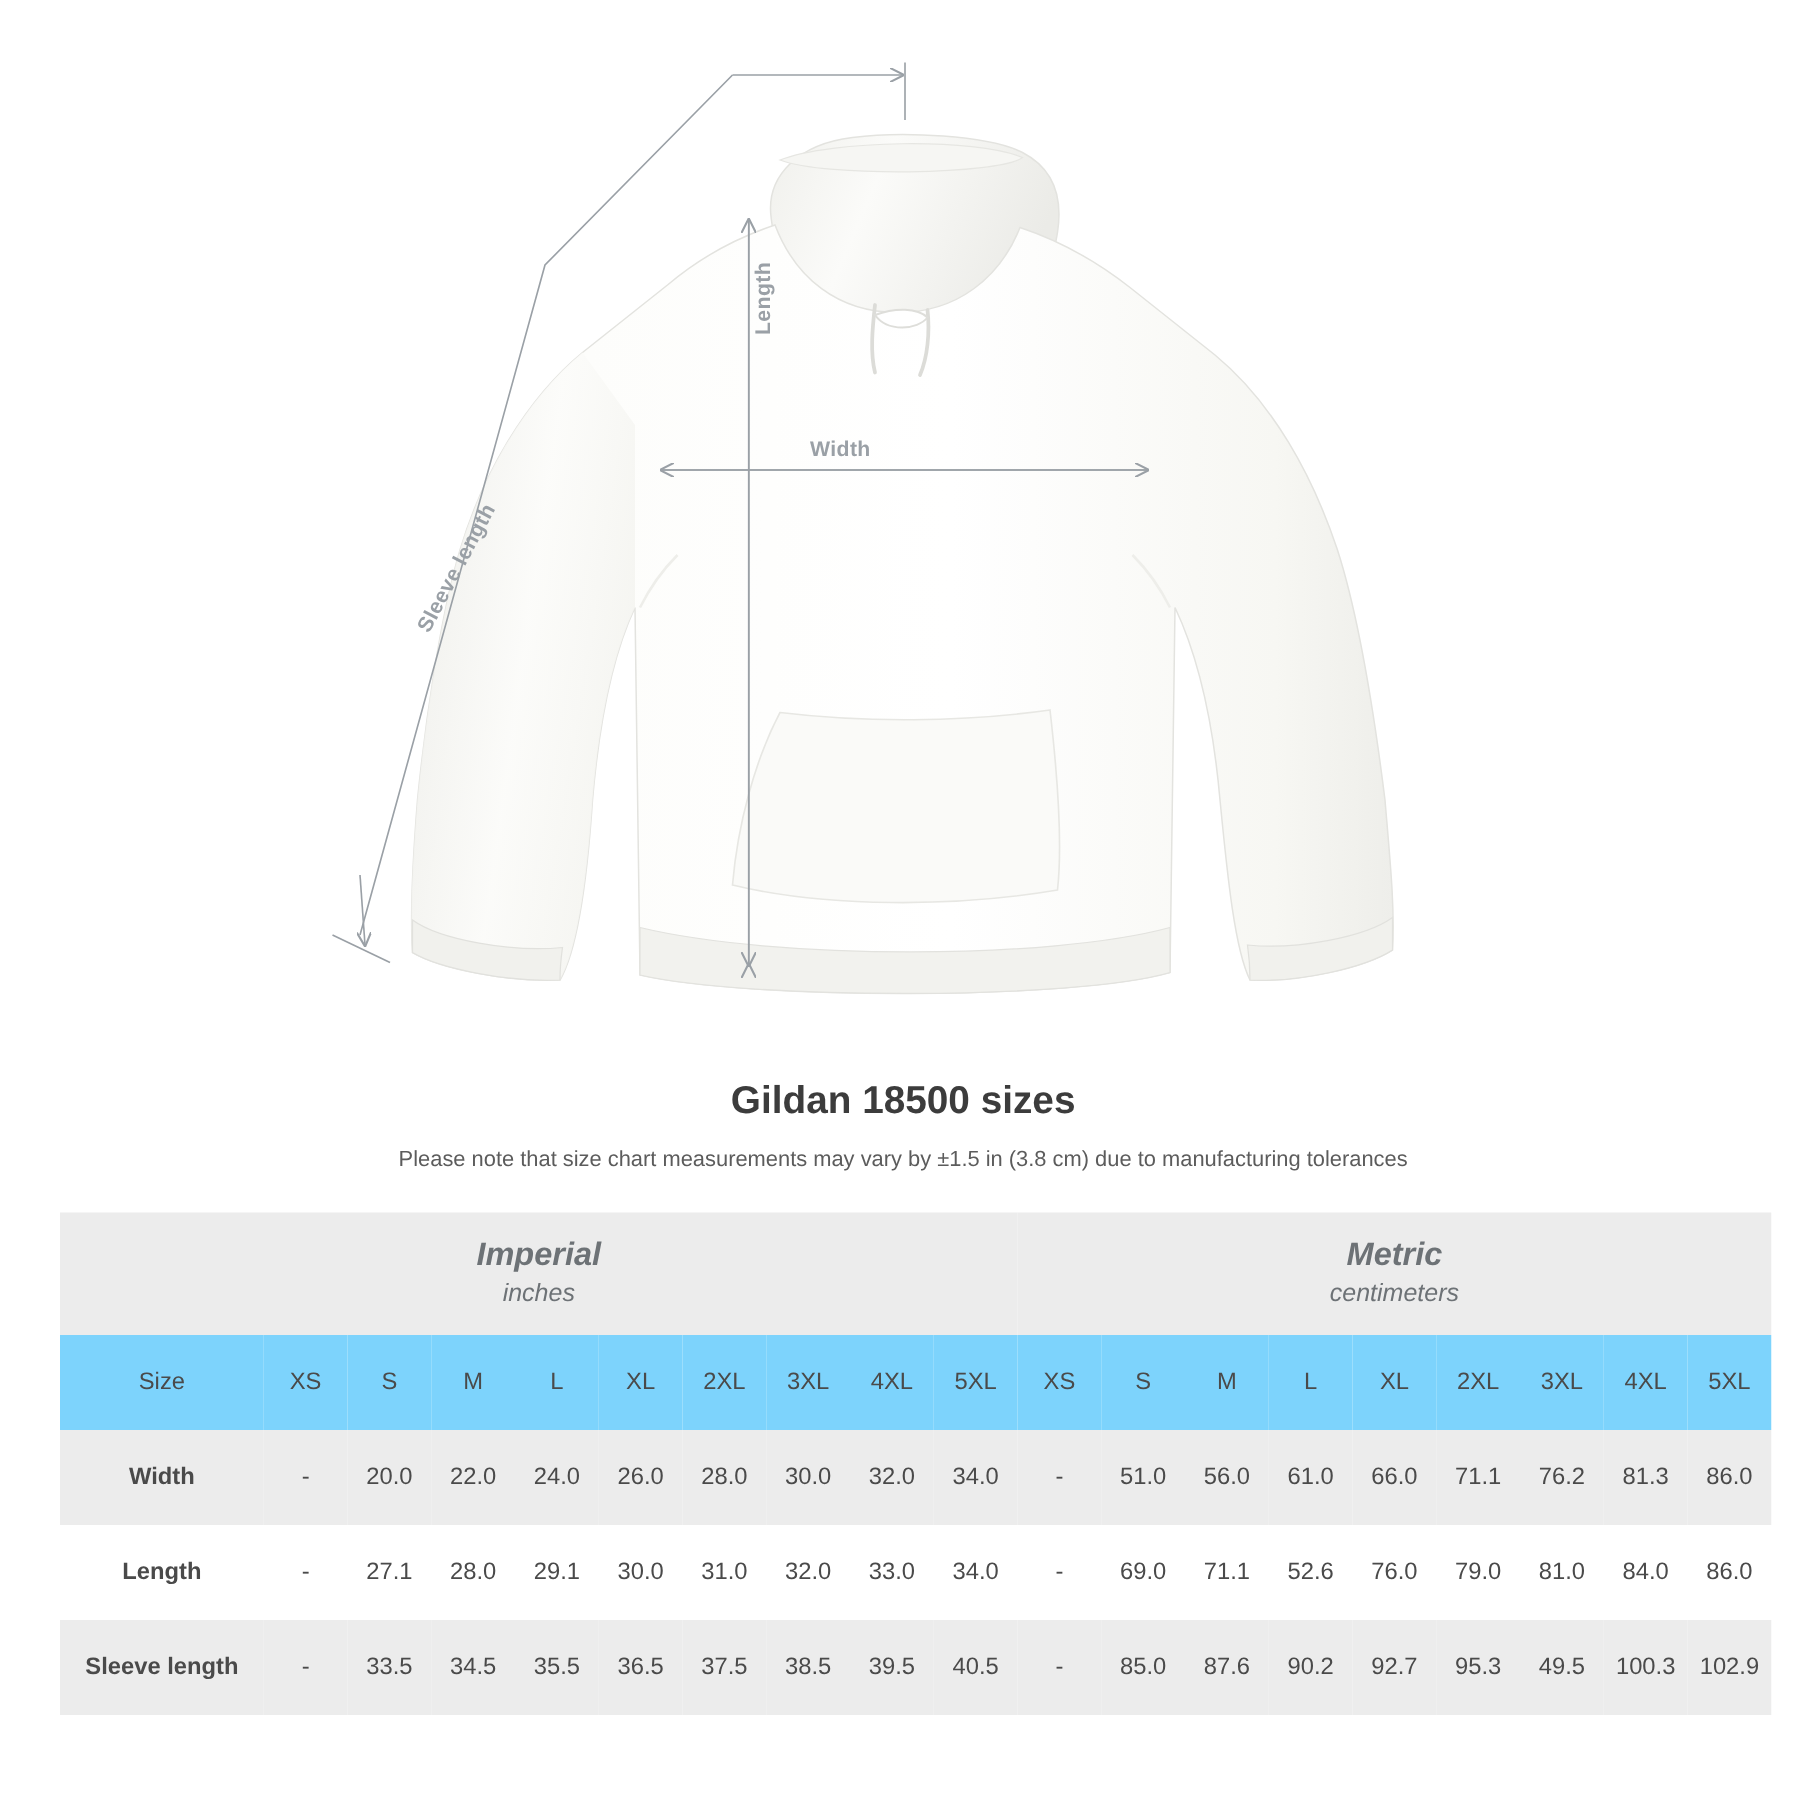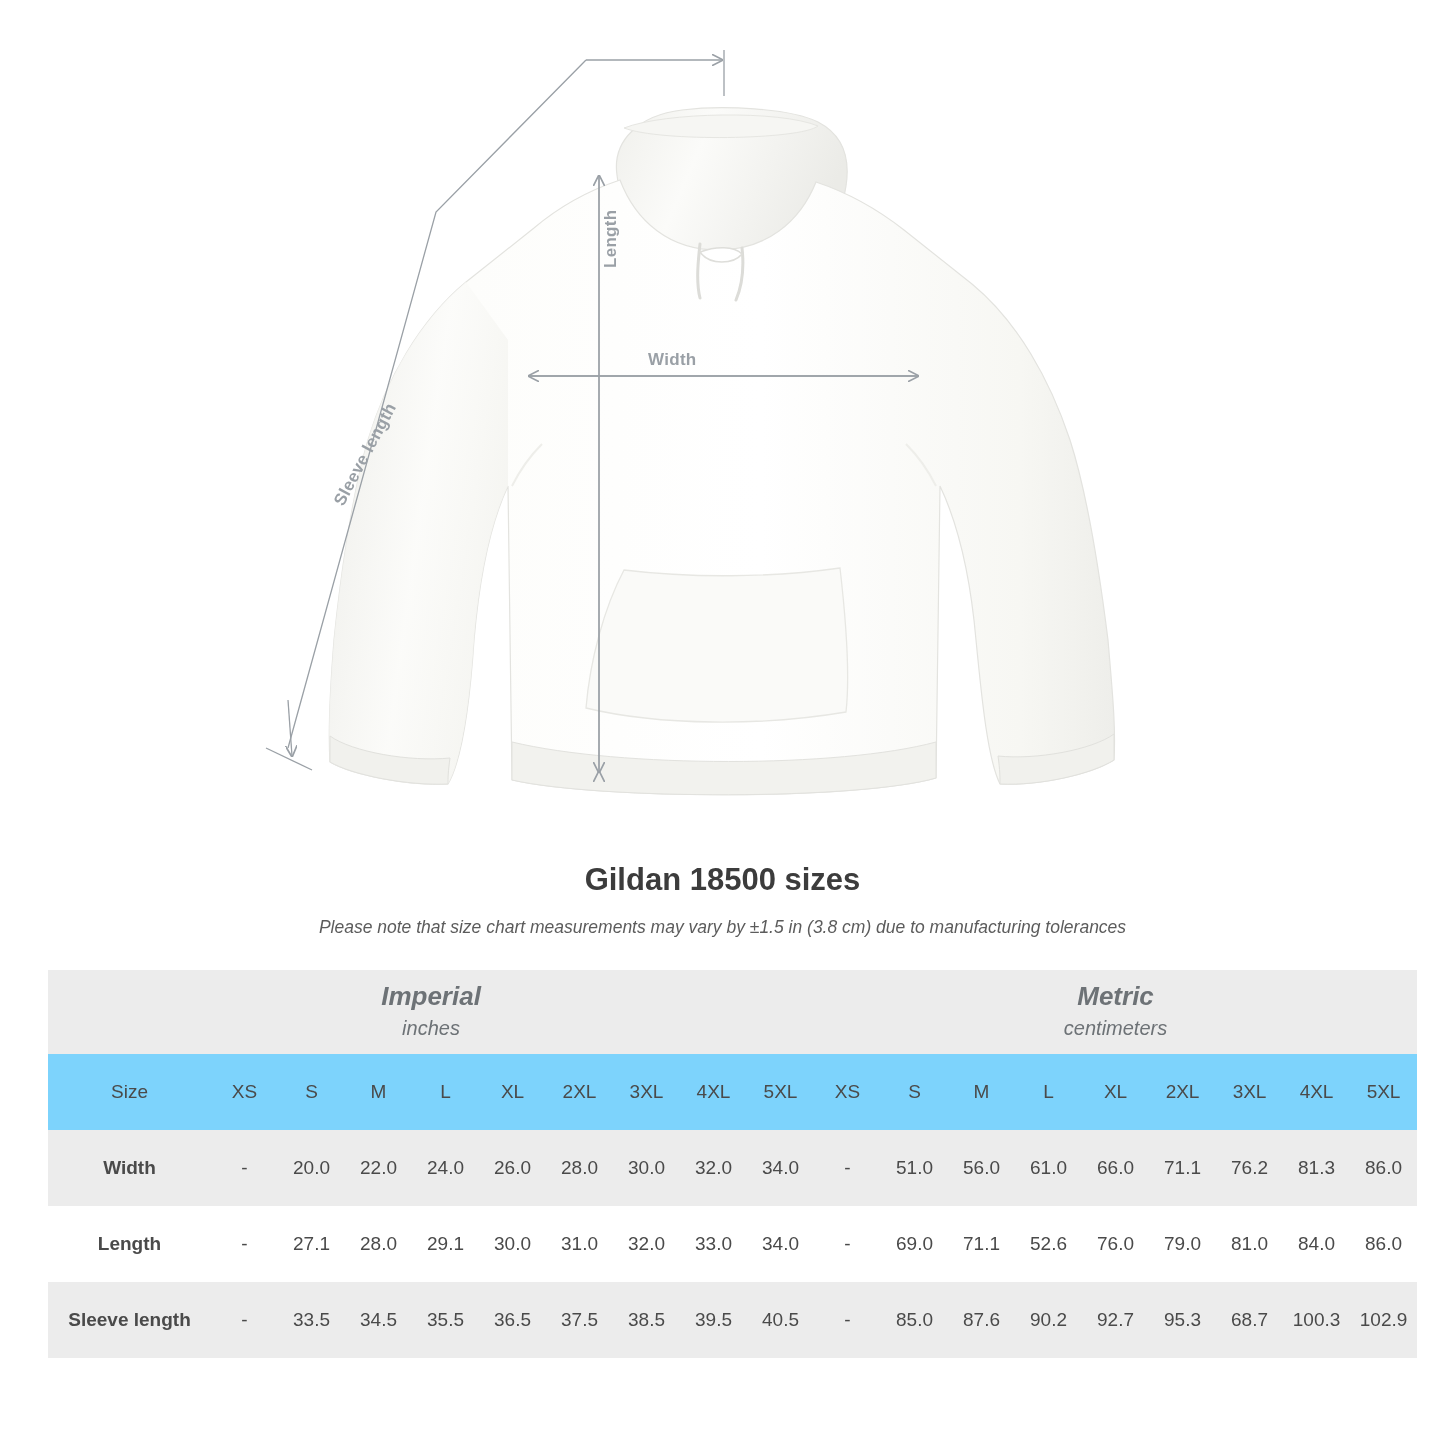--- a/index.html
+++ b/index.html
@@ -61,42 +61,41 @@
   .title {
     text-align: center;
     font-size: 31px;
     font-weight: bold;
     color: #3c3c3c;
     margin-top: 32px;
   }
   .subtitle {
     text-align: center;
     font-size: 17.5px;
-    font-style: italic;
     color: #5c5c5c;
     margin-top: 19px;
   }
 
   
   .table-wrap {
     margin: 32px 48px 0 48px;
   }
   table.sizes {
     border-collapse: collapse;
     width: 1349px;
     table-layout: fixed;
   }
   table.sizes td, table.sizes th {
     text-align: center;
     vertical-align: middle;
     font-weight: normal;
   }
   .unit-row td {
     background: #ececec;
-    height: 84px;
+    height: 98px;
     padding: 0;
   }
   .unit-name {
     font-size: 26px;
     font-style: italic;
     font-weight: bold;
     color: #6d7276;
     line-height: 1.25;
   }
   .unit-sub {
@@ -328,21 +327,21 @@
           <td>37.5</td>
           <td>38.5</td>
           <td>39.5</td>
           <td>40.5</td>
           <td>-</td>
           <td>85.0</td>
           <td>87.6</td>
           <td>90.2</td>
           <td>92.7</td>
           <td>95.3</td>
-          <td>68.7</td>
+          <td>49.5</td>
           <td>100.3</td>
           <td>102.9</td>
         </tr>
       </tbody>
     </table>
   </div>
 
 </div>
 
 </body></html>

